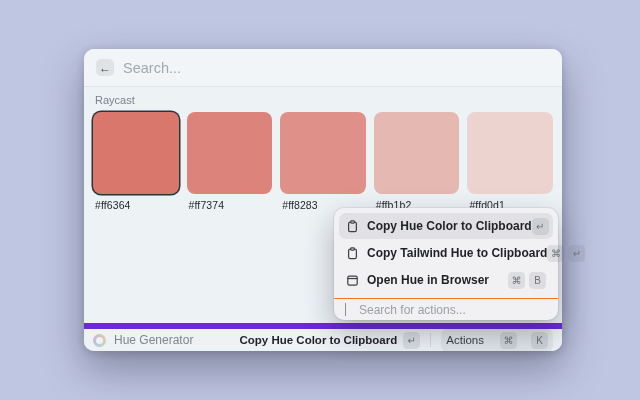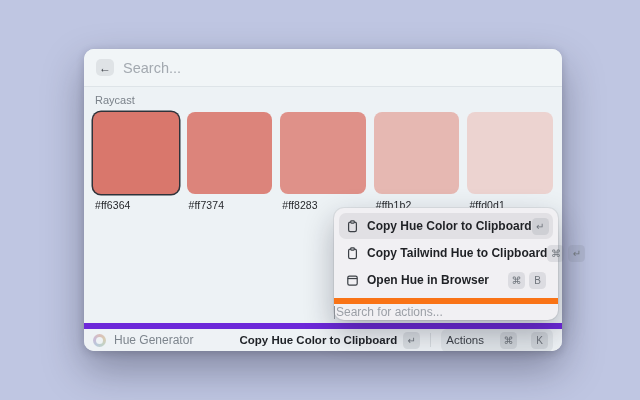--- a/index.html
+++ b/index.html
@@ -61,21 +61,21 @@
     background:#f1f0f3; border-radius:10px;
     box-shadow:0 12px 30px rgba(20,20,40,.30), 0 0 0 1px rgba(0,0,0,.06);
     display:flex; flex-direction:column; }
   .popup-items{ padding:5px; flex:1; display:flex; flex-direction:column; gap:1px;}
   .menu-item{ height:26px; display:flex; align-items:center; padding:0 7px; border-radius:7px; }
   .menu-item.selected{ background:#e1e0e4; }
   .menu-icon{ width:13px; height:13px; color:#3c4046; flex:none; }
   .menu-icon svg{ display:block; width:13px; height:13px; }
   .menu-label{ margin-left:8px; font-size:12px; font-weight:600; color:#1f2125; white-space:nowrap;}
   .menu-keys{ margin-left:auto; display:flex; gap:4px; }
-  .popup-search{ border-top:6px solid #f97316; height:28px; display:flex; align-items:center; padding:0 0;}
+  .popup-search{ border-top:1px solid #f97316; height:28px; display:flex; align-items:center; padding:0 11px;gap:12px;}
   .caret{ width:1px; height:13px; background:#8b8f96; margin-right:1px; }
   .popup-search-text{ font-size:12px; color:#9b9fa6; }
 </style>
 </head>
 <body>
 
 <div class="window">
 
   <div class="header">
     <div class="back-btn">

